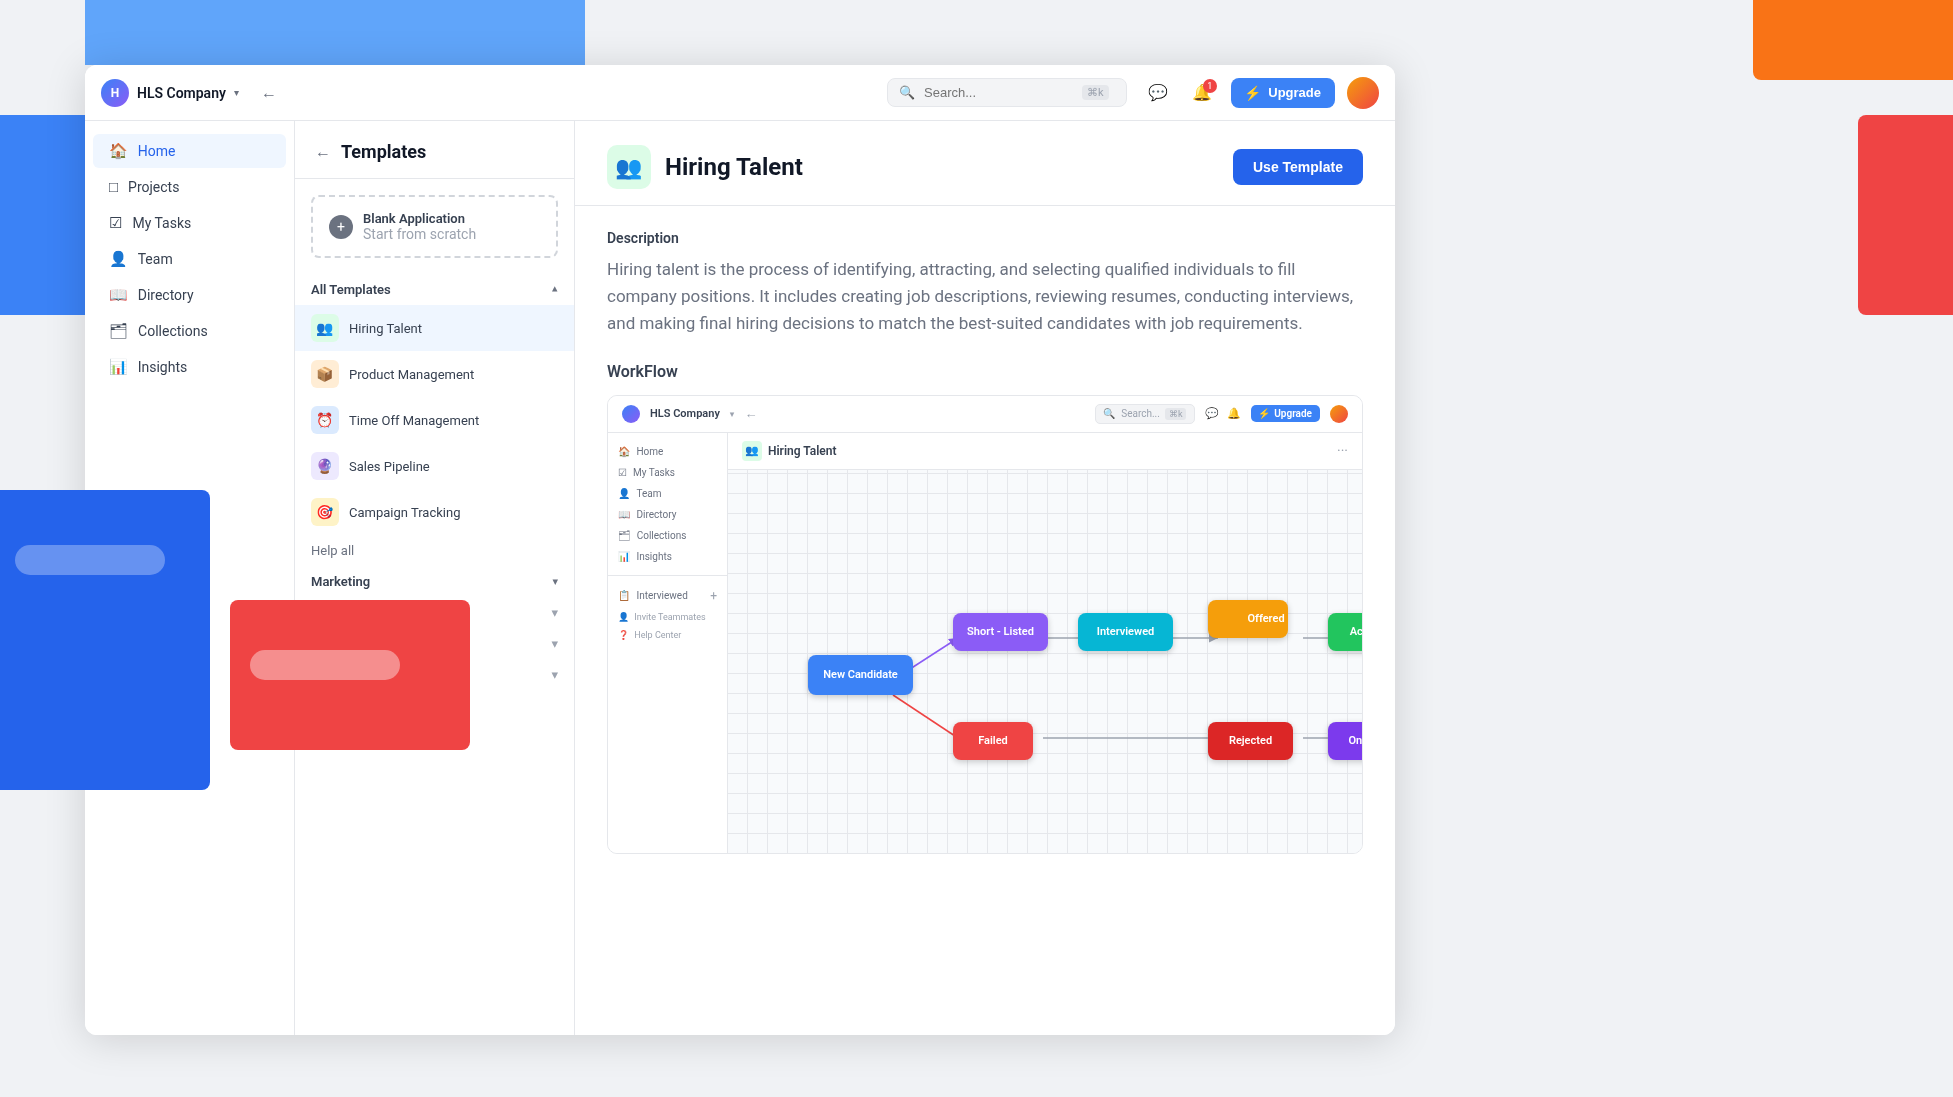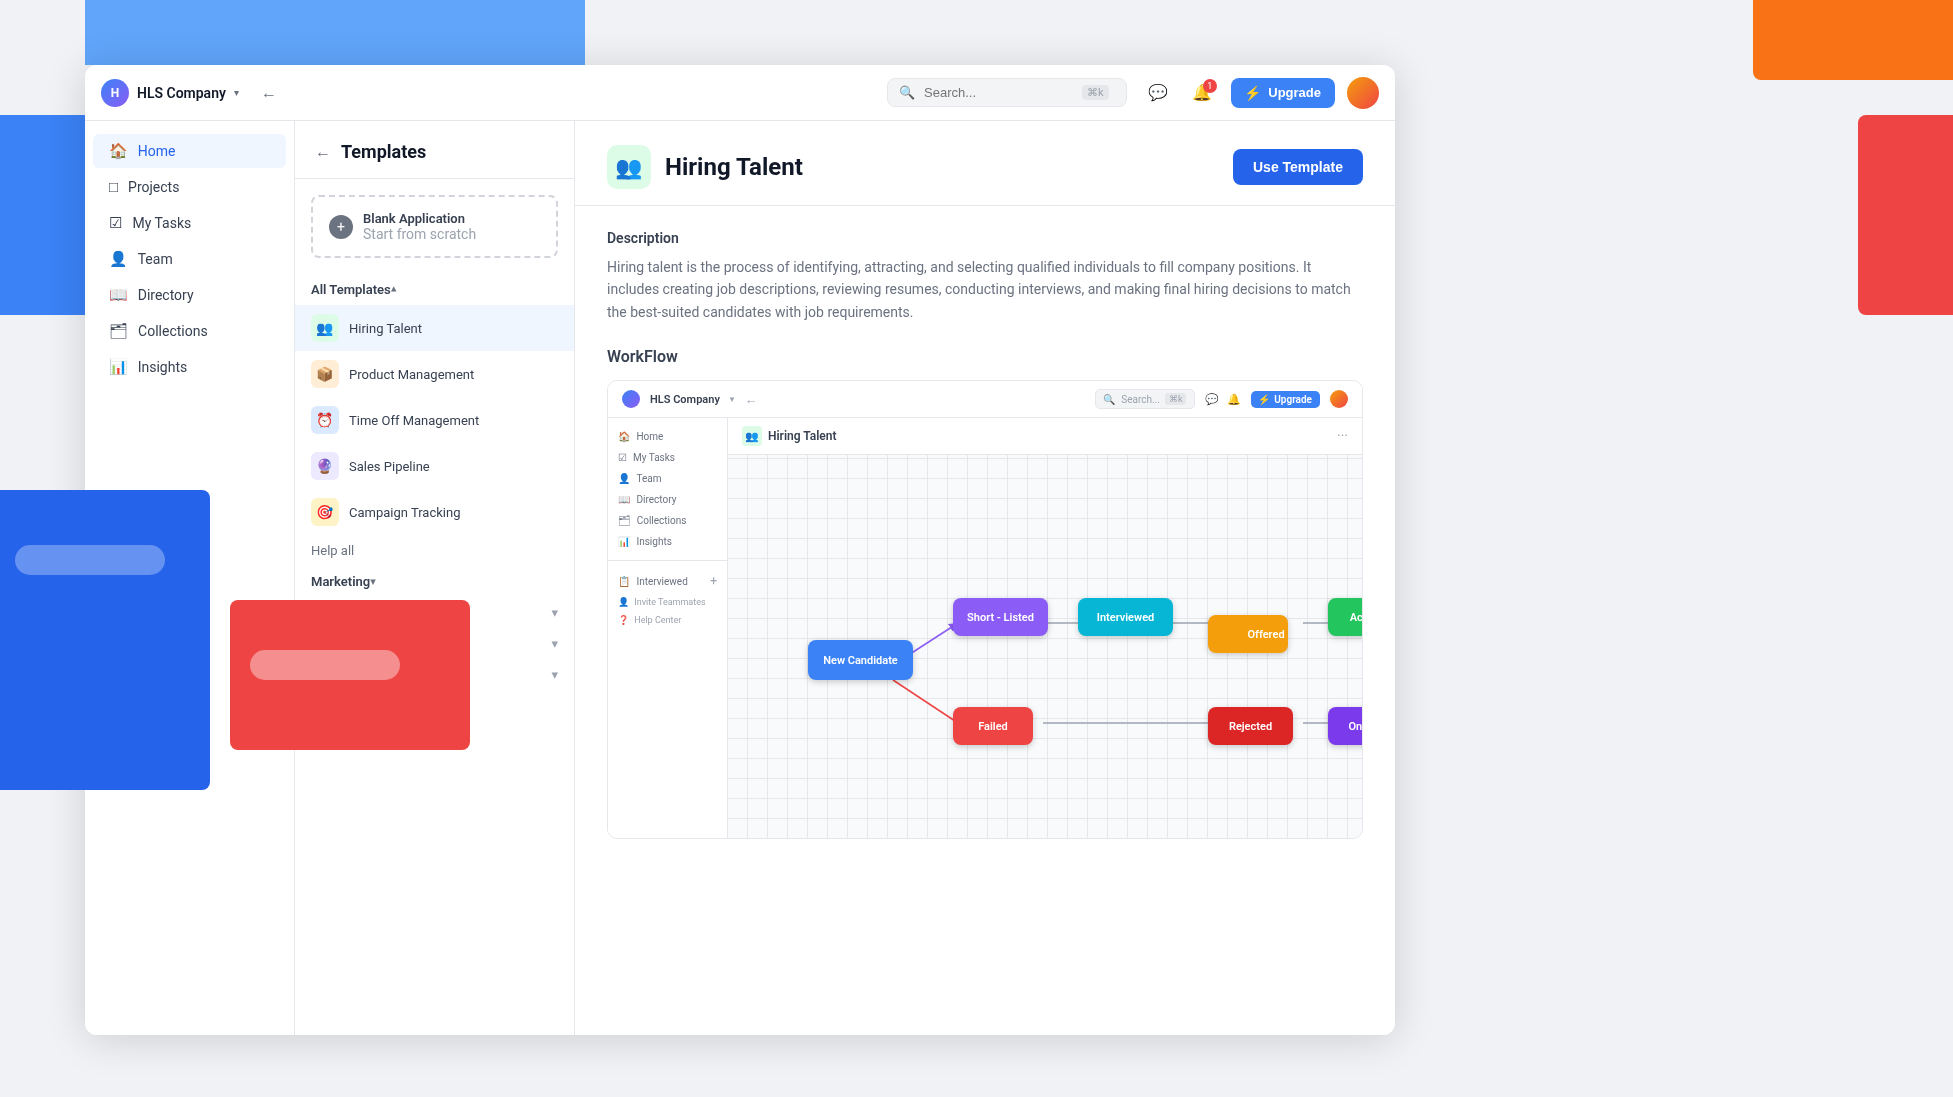--- a/index.html
+++ b/index.html
@@ -243,21 +243,21 @@
       width: 24px; height: 24px;
       background: #6b7280; color: white;
       border-radius: 50%;
       display: flex; align-items: center; justify-content: center;
       font-size: 14px; flex-shrink: 0;
     }
     .blank-app-text { font-size: 13px; font-weight: 600; color: #374151; }
     .blank-app-sub { font-size: 14px; color: #9ca3af; }
 
     .section-header {
-      display: flex; align-items: center; justify-content: flex-start;
+      display: flex; align-items: center; justify-content: space-between;
       padding: 8px 16px;
       cursor: pointer;
     }
     .section-title {
       font-size: 13px; font-weight: 600; color: #374151;
     }
     .section-chevron { color: #6b7280; font-size: 11px; }
     .section-chevron.up { transform: rotate(180deg); }
 
     .template-item {
@@ -330,21 +330,21 @@
 
     .detail-body {
       padding: 24px 32px;
       flex: 1;
     }
     .section-label {
       font-size: 14px; font-weight: 600; color: #374151;
       margin-bottom: 10px;
     }
     .description-text {
-      font-size: 14px; color: #6b7280; line-height: 1.6;
+      font-size: 17px; color: #6b7280; line-height: 1.6;
       margin-bottom: 24px;
     }
     .workflow-label {
       font-size: 16px; font-weight: 600; color: #374151;
       margin-bottom: 14px;
     }
 
     
     .workflow-preview {
       border: 1px solid #e5e7eb;
@@ -760,21 +760,21 @@
                 </div>
 
                 <div class="flow-node node-purple" style="left:225px; top:143px; width:95px; height:38px;">
                   <span>Short - Listed</span>
                 </div>
 
                 <div class="flow-node node-cyan" style="left:350px; top:143px; width:95px; height:38px;">
                   <span>Interviewed</span>
                 </div>
 
-                <div class="flow-node node-amber" style="left:480px; top:160px; width:80px; height:38px;padding-left:36px;">
+                <div class="flow-node node-amber" style="left:480px; top:130px; width:80px; height:38px;padding-left:36px;">
                   <span>Offered</span>
                 </div>
 
                 <div class="flow-node node-green" style="left:600px; top:143px; width:90px; height:38px;">
                   <span>Accepted</span>
                 </div>
 
                 <div class="flow-node node-red" style="left:225px; top:252px; width:80px; height:38px;">
                   <span>Failed</span>
                 </div>

